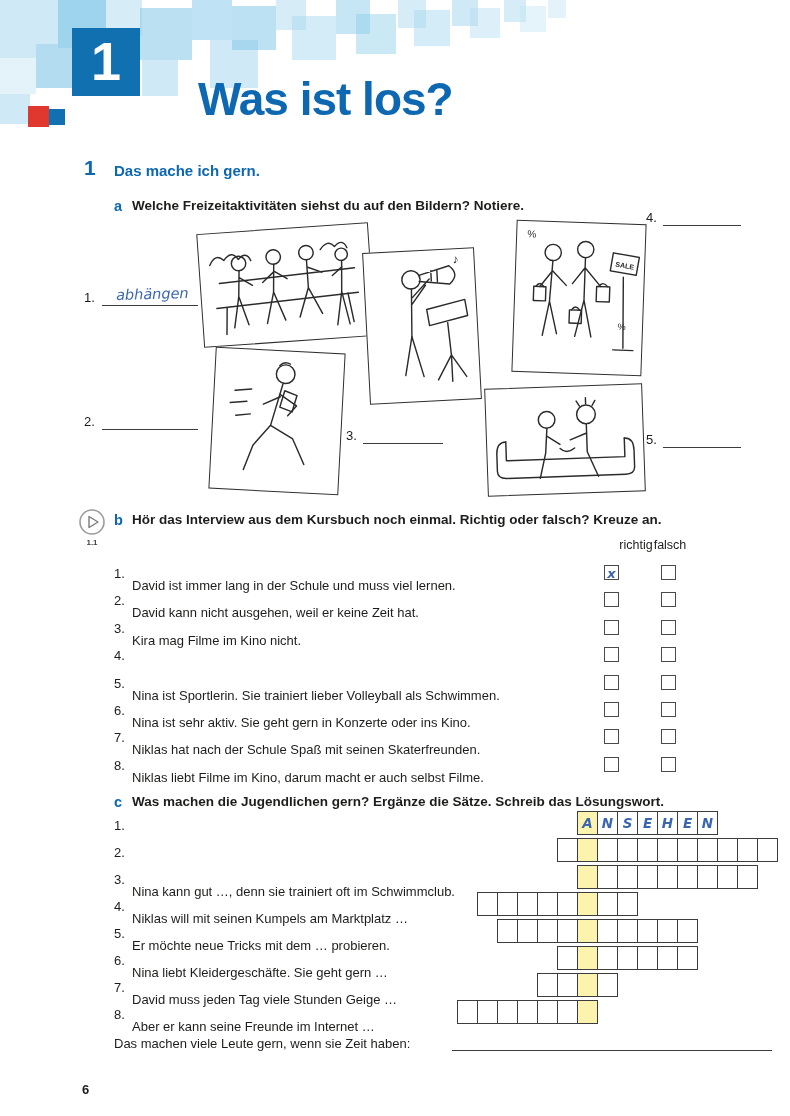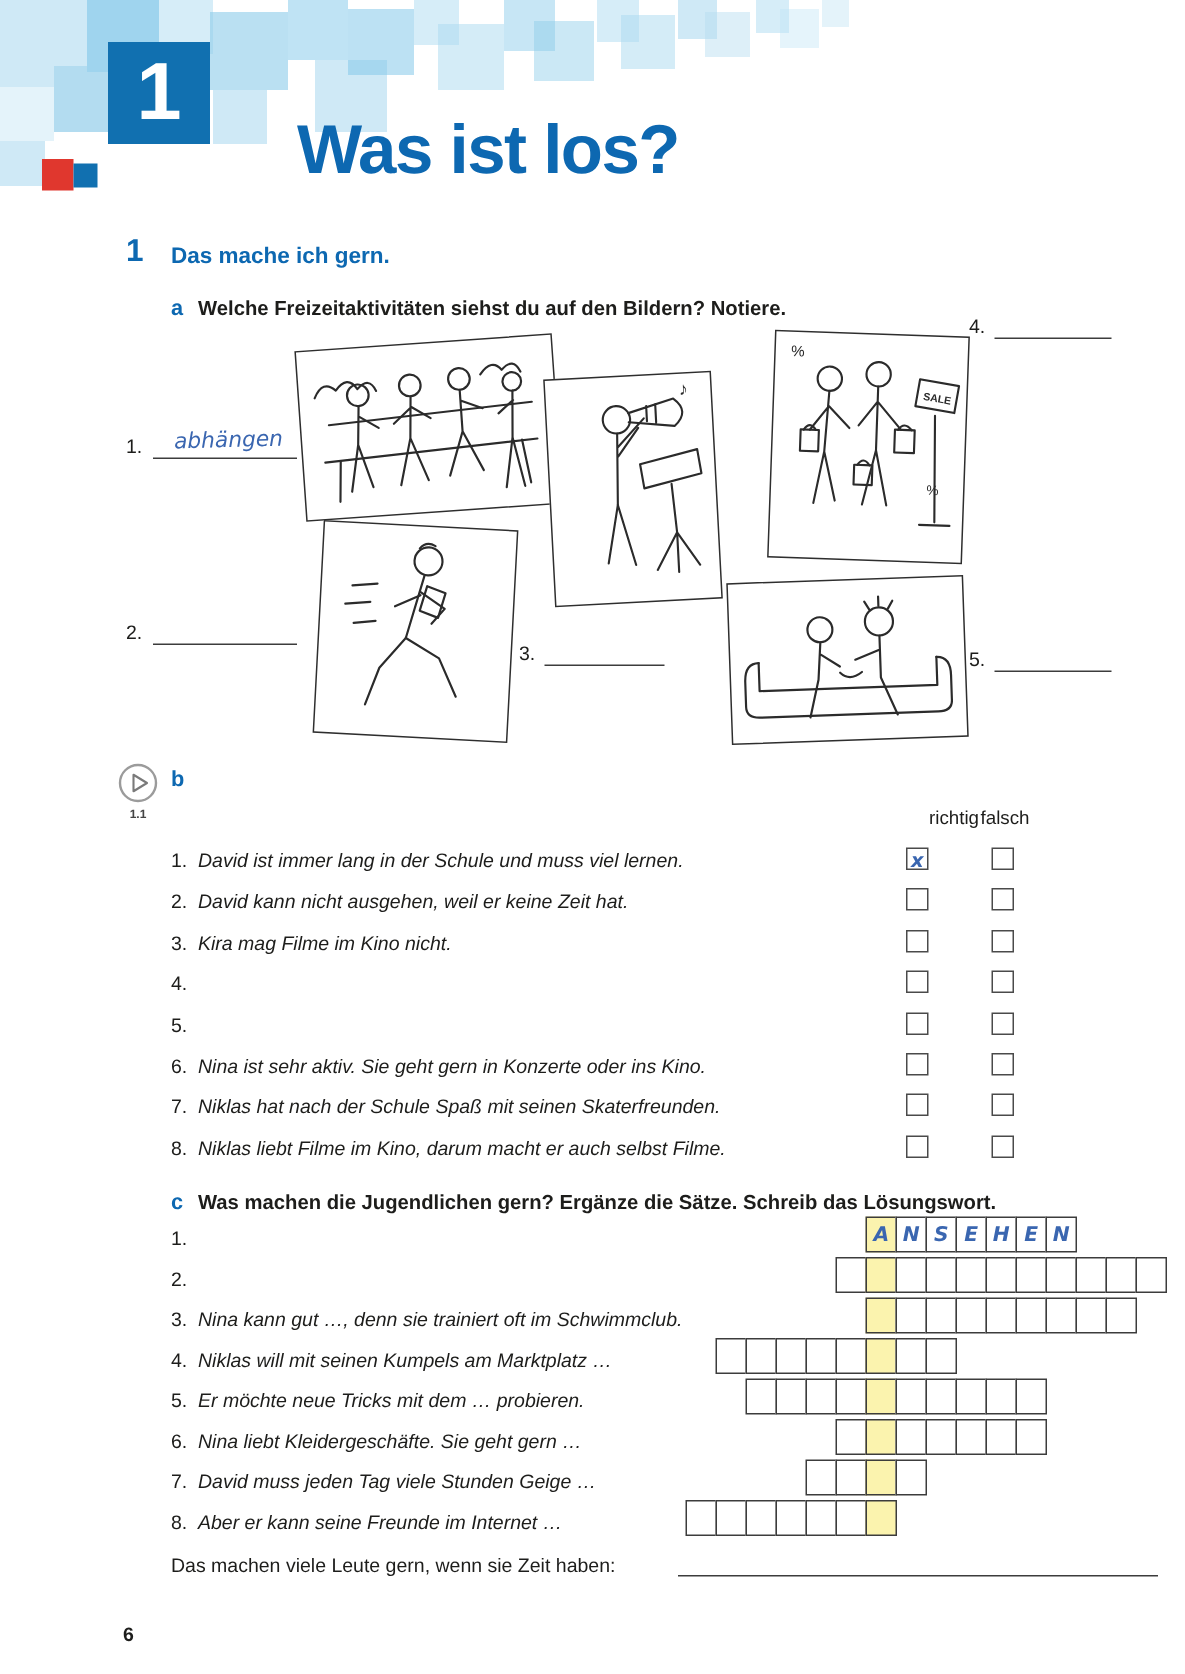--- a/index.html
+++ b/index.html
@@ -18,21 +18,21 @@
   .sketch{stroke:#2b2b2b;stroke-width:1.4;fill:none;stroke-linecap:round;stroke-linejoin:round;}
   .blank-num{position:absolute;font-size:13px;}
   .blank-line{position:absolute;border-bottom:1.2px solid #3c3c3c;height:17px;}
   .hand{font-family:"DejaVu Sans",sans-serif;font-style:italic;color:#3a66b0;}
   .hand-answer{position:absolute;font-size:14.5px;transform:rotate(-1.5deg);}
   .audio-btn{position:absolute;left:78px;top:508px;width:28px;height:28px;}
   .audio-label{position:absolute;left:78px;top:538px;width:28px;text-align:center;font-size:8px;font-weight:bold;color:#444;}
   .col-head{position:absolute;top:538px;width:46px;text-align:center;font-size:12.5px;color:#1d1d1b;}
   .b-row{position:absolute;left:114px;width:620px;height:20px;font-size:13px;}
   .b-num{position:absolute;left:0;top:0;}
-  .b-txt{position:absolute;left:18px;top:0;white-space:nowrap;font-style:italic;}
+  .b-txt{position:absolute;left:18px;top:12px;white-space:nowrap;}
   .checkbox{position:absolute;top:-1px;width:15px;height:15px;border:1.2px solid #4a4a4a;background:#fff;
             box-sizing:border-box;text-align:center;}
   .checkbox .mark{font-weight:bold;font-size:13px;line-height:12px;display:inline-block;}
   .c-row{position:absolute;left:114px;width:420px;height:20px;font-size:13px;}
   .cw-cell{position:absolute;width:21px;height:24px;border:1px solid #3c3c3c;background:#fff;
            box-sizing:border-box;display:flex;align-items:center;justify-content:center;}
   .cw-letter{font-weight:bold;font-size:13.5px;}
   .solution-text{position:absolute;left:114px;top:1036px;font-size:13px;}
   .solution-blank{position:absolute;left:452px;top:1034px;width:320px;height:16px;border-bottom:1.2px solid #3c3c3c;}
   .page-num{position:absolute;left:82px;top:1082px;font-size:13px;font-weight:bold;}
@@ -184,20 +184,21 @@
 
   <div class="audio-btn">
     <svg viewBox="0 0 28 28">
       <circle cx="14" cy="14" r="12" fill="#fff" stroke="#9b9b9b" stroke-width="1.6"></circle>
       <polygon points="11,8.5 11,19.5 20,14" fill="#ffffff" stroke="#7a7a7a" stroke-width="1.4" stroke-linejoin="round"></polygon>
     </svg>
   </div>
   <span class="audio-label">1.1</span>
 
   <span class="part-letter" style="left:114px;top:512px;">b</span>
+  <span class="instruction" style="left:132px;top:512px;">Hör das Interview aus dem Kursbuch noch einmal. Richtig oder falsch? Kreuze an.</span>
 
   <span class="col-head" style="left:589px;margin-left:24px;">richtig</span>
   <span class="col-head" style="left:647px;">falsch</span>
 
   <div id="b-rows">
       <div class="b-row" style="top: 566px;">
         <span class="b-num">1.</span>
         <span class="b-txt">David ist immer lang in der Schule und muss viel lernen.</span>
         <span class="checkbox" style="left: 490px;"><span class="mark hand">x</span></span>
         <span class="checkbox" style="left: 547px;"></span>
@@ -214,20 +215,21 @@
         <span class="checkbox" style="left: 490px;"></span>
         <span class="checkbox" style="left: 547px;"></span>
       </div>
       <div class="b-row" style="top: 648.2px;">
         <span class="b-num">4.</span>
         <span class="checkbox" style="left: 490px;"></span>
         <span class="checkbox" style="left: 547px;"></span>
       </div>
       <div class="b-row" style="top: 675.6px;">
         <span class="b-num">5.</span>
+        <span class="b-txt">Nina ist Sportlerin. Sie trainiert lieber Volleyball als Schwimmen.</span>
         <span class="checkbox" style="left: 490px;"></span>
         <span class="checkbox" style="left: 547px;"></span>
       </div>
       <div class="b-row" style="top: 703px;">
         <span class="b-num">6.</span>
         <span class="b-txt">Nina ist sehr aktiv. Sie geht gern in Konzerte oder ins Kino.</span>
         <span class="checkbox" style="left: 490px;"></span>
         <span class="checkbox" style="left: 547px;"></span>
       </div>
       <div class="b-row" style="top: 730.4px;">

